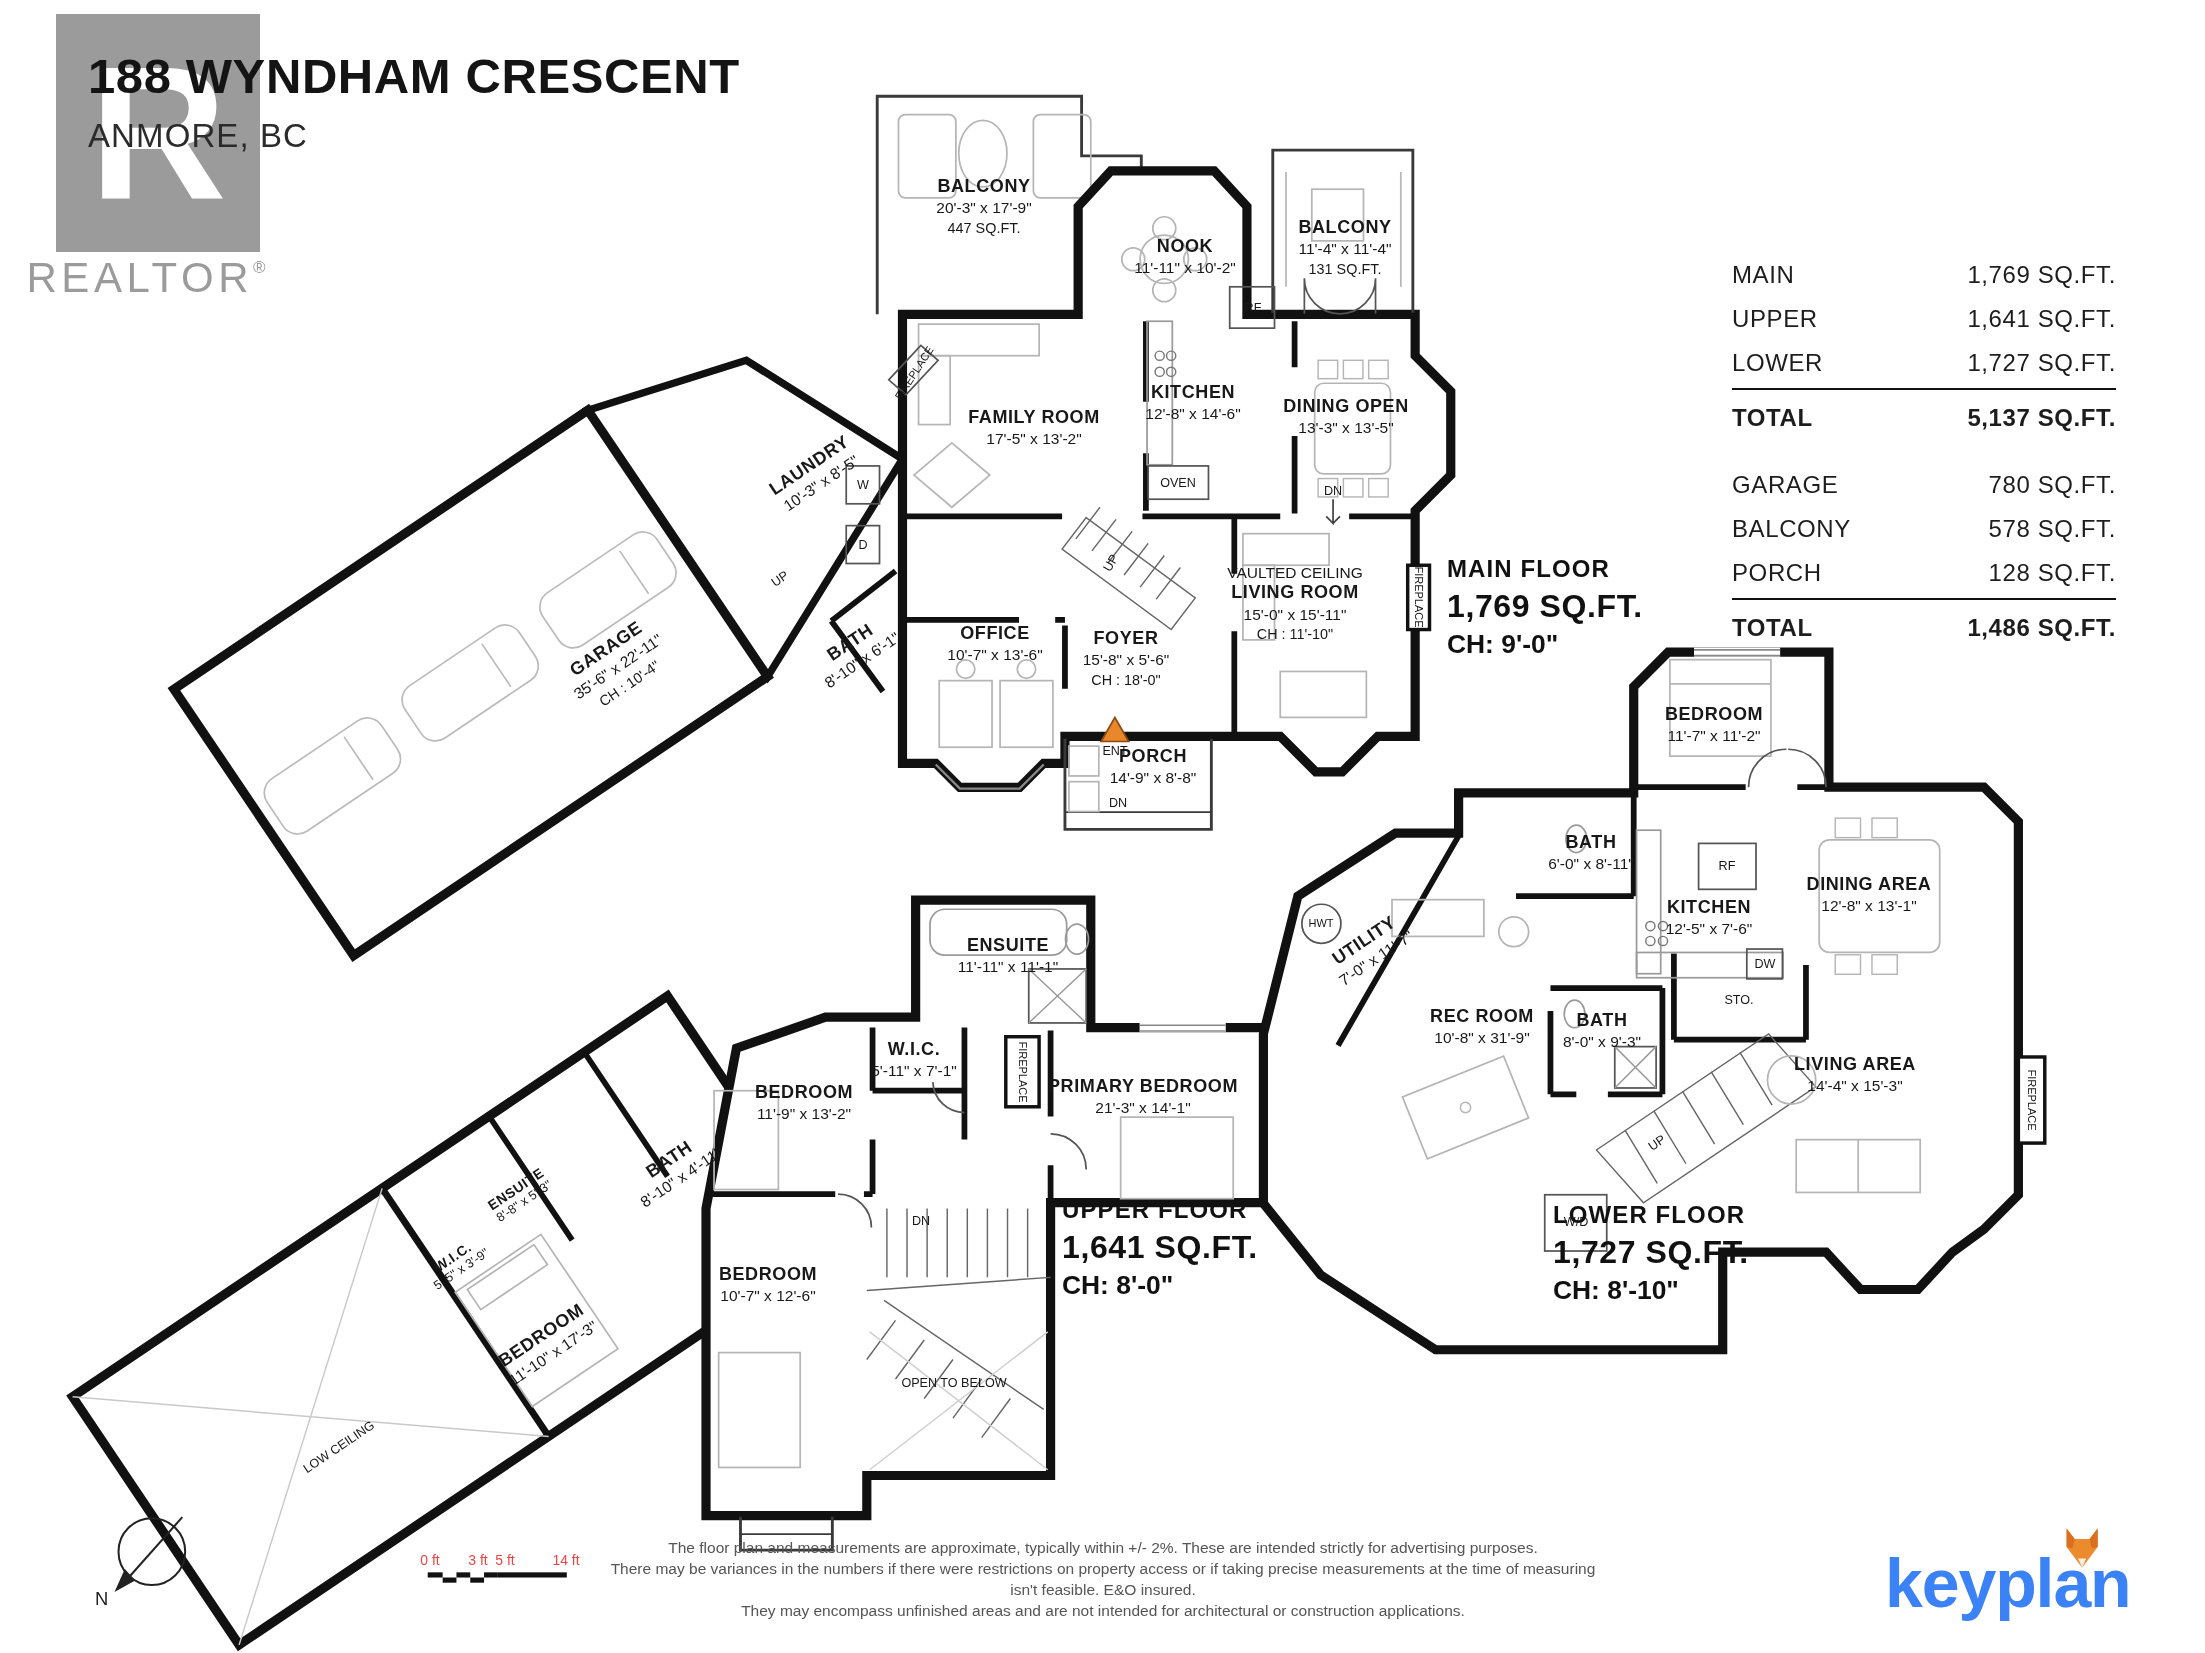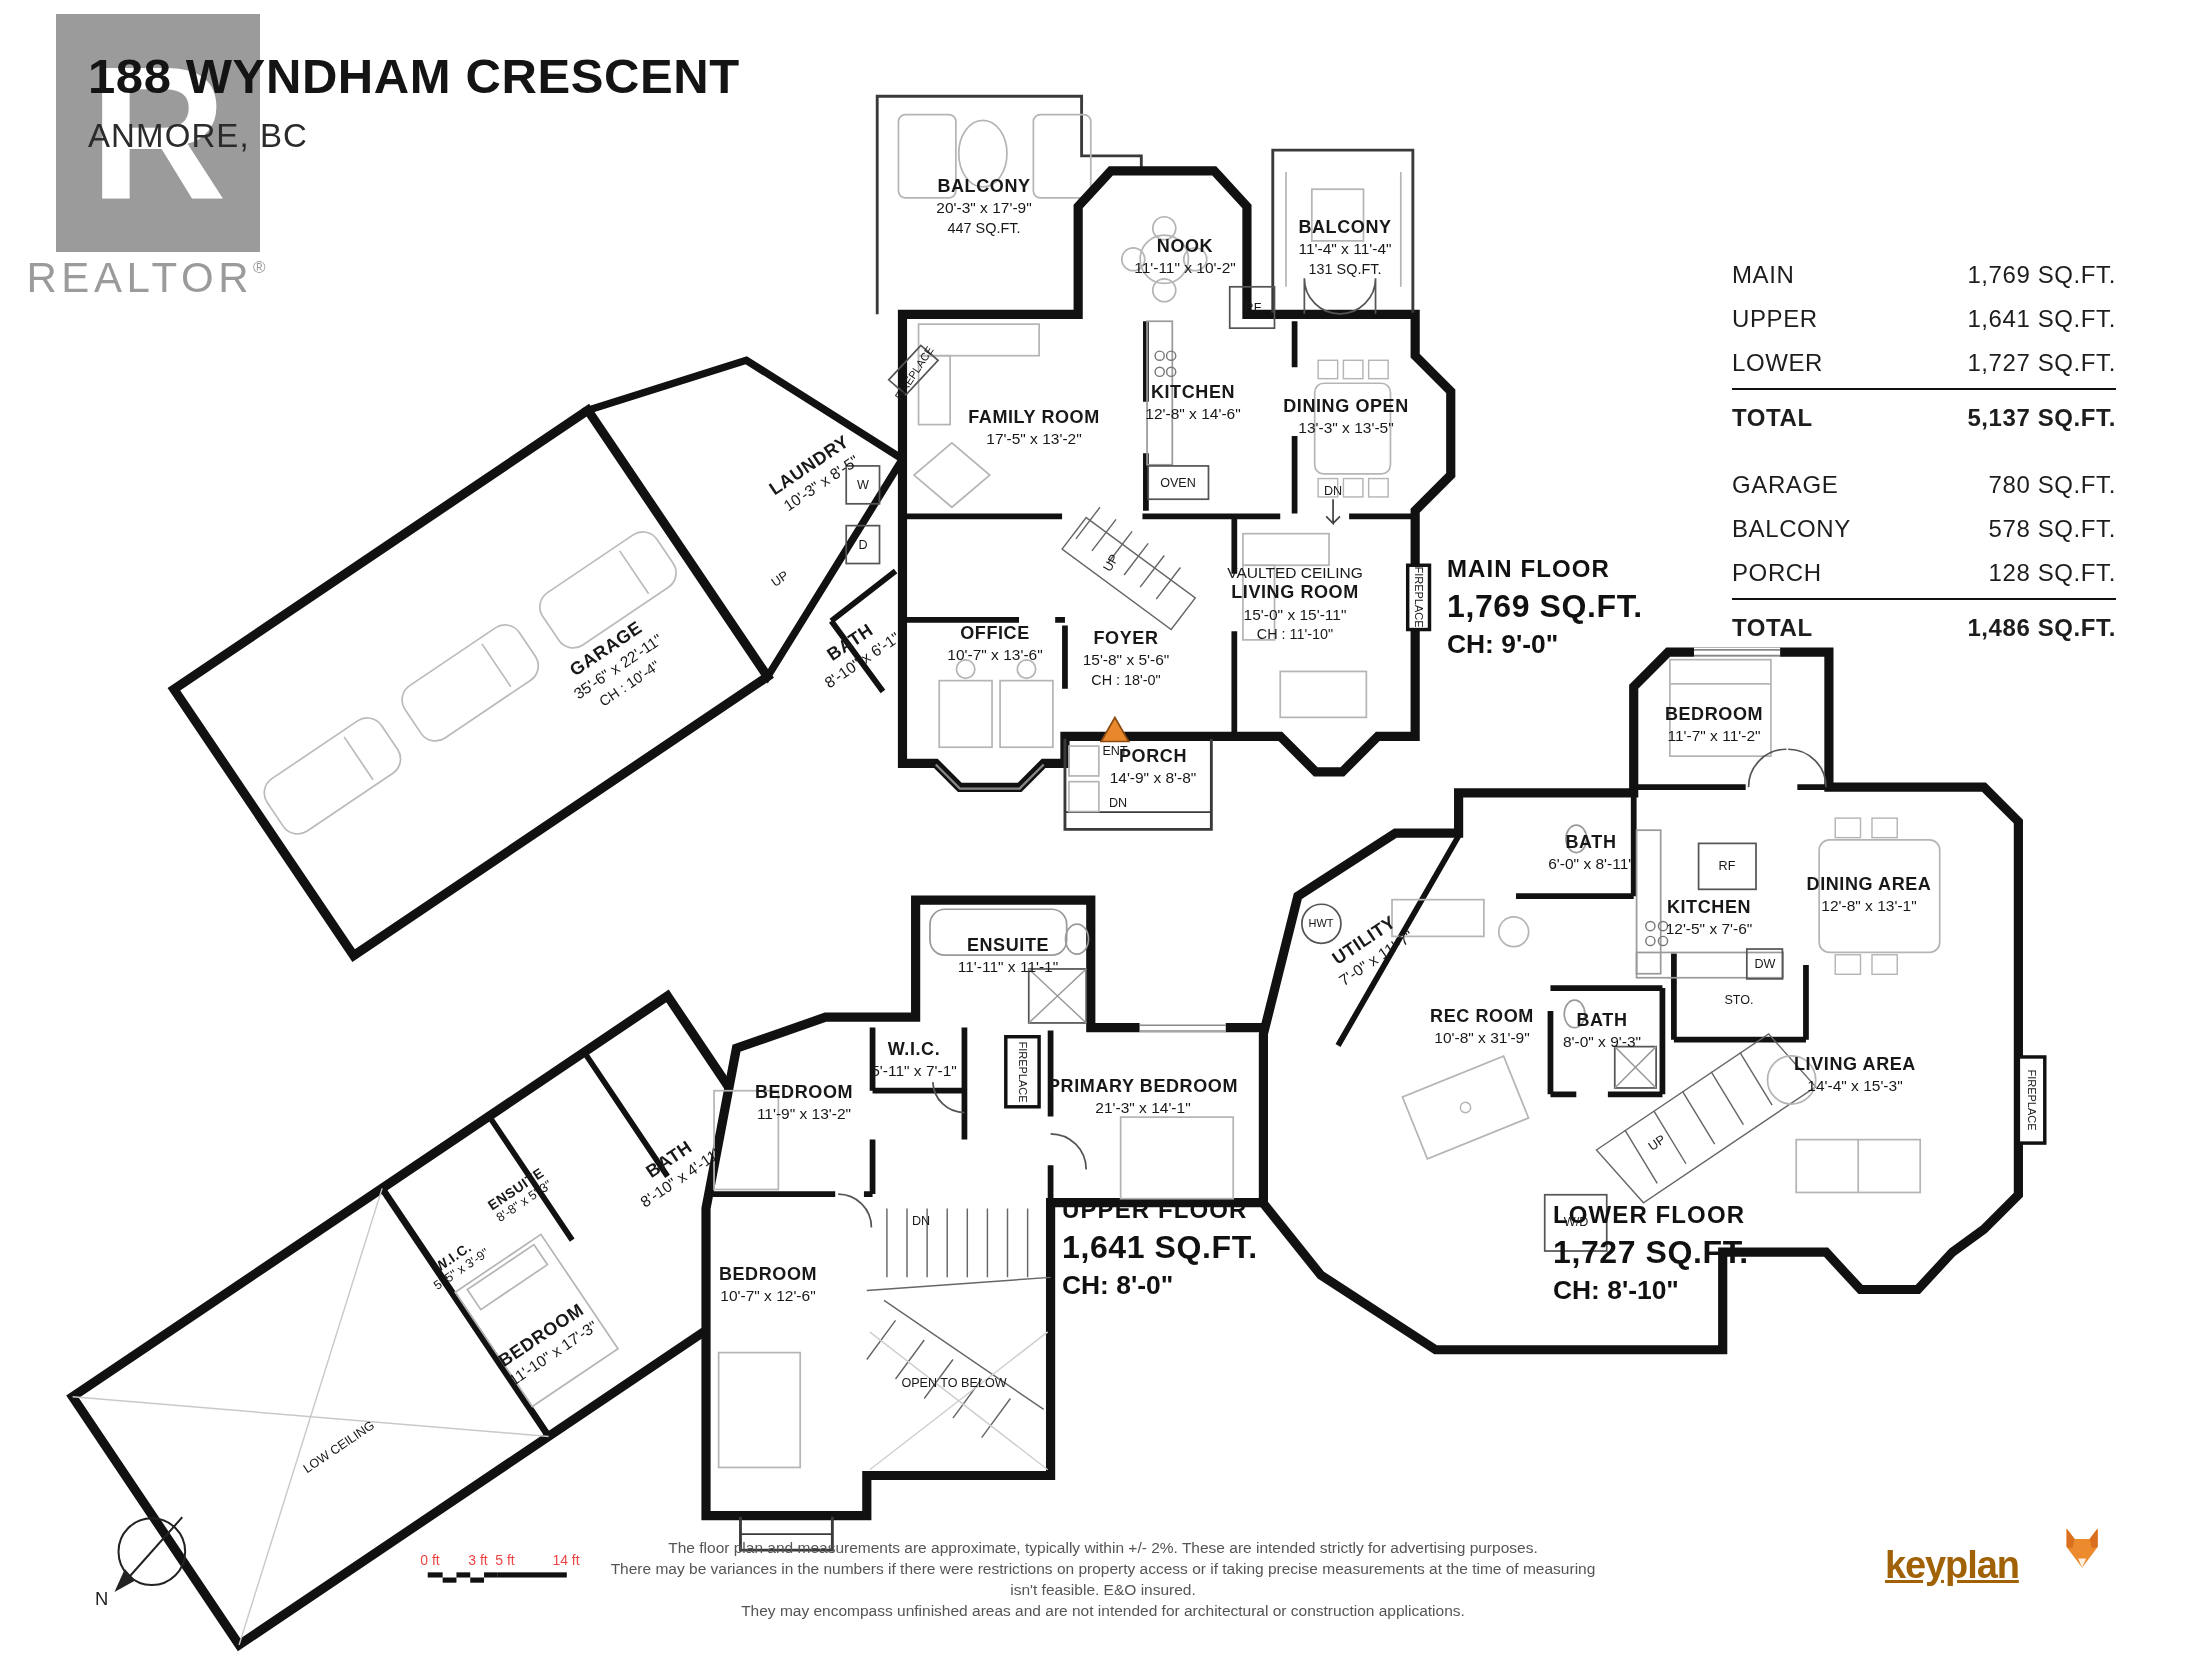--- a/index.html
+++ b/index.html
@@ -31,21 +31,21 @@
   .rot-60{transform:translate(-50%,-50%) rotate(-60deg);}
   .rot90{transform:translate(-50%,-50%) rotate(90deg);}
   .tiny{font-size:12.6px;font-weight:500;}
   .tinier{font-size:11px;font-weight:500;}
   .floor-block{position:absolute;color:#111;}
   .floor-block .ft{font-size:24px;font-weight:600;letter-spacing:1.1px;}
   .floor-block .fa{font-size:32px;font-weight:600;letter-spacing:0.6px;margin-top:4.6px;}
   .floor-block .fc{font-size:26.4px;font-weight:600;margin-top:4.6px;}
   
   .disc{left:609px;top:1537px;width:988px;text-align:center;font-size:15.5px;color:#555;line-height:1.36;}
-  .brand{left:1885px;top:1544px;font-size:38px;font-weight:700;letter-spacing:-1.1px;color:#a16207;text-decoration:underline;}
+  .brand{left:1885px;top:1544px;font-size:68px;font-weight:700;letter-spacing:-1.1px;color:#3b82f6;}
   .scale-lbl{position:absolute;font-size:14px;color:#ef4444;transform:translate(-50%,0);}
   .north-n{left:95px;top:1588px;font-size:18.4px;color:#222;}
   svg{position:absolute;overflow:visible;}
 </style>
 </head>
 <body>
 
 <div id="page">
 
   <div class="abs logo-box">

